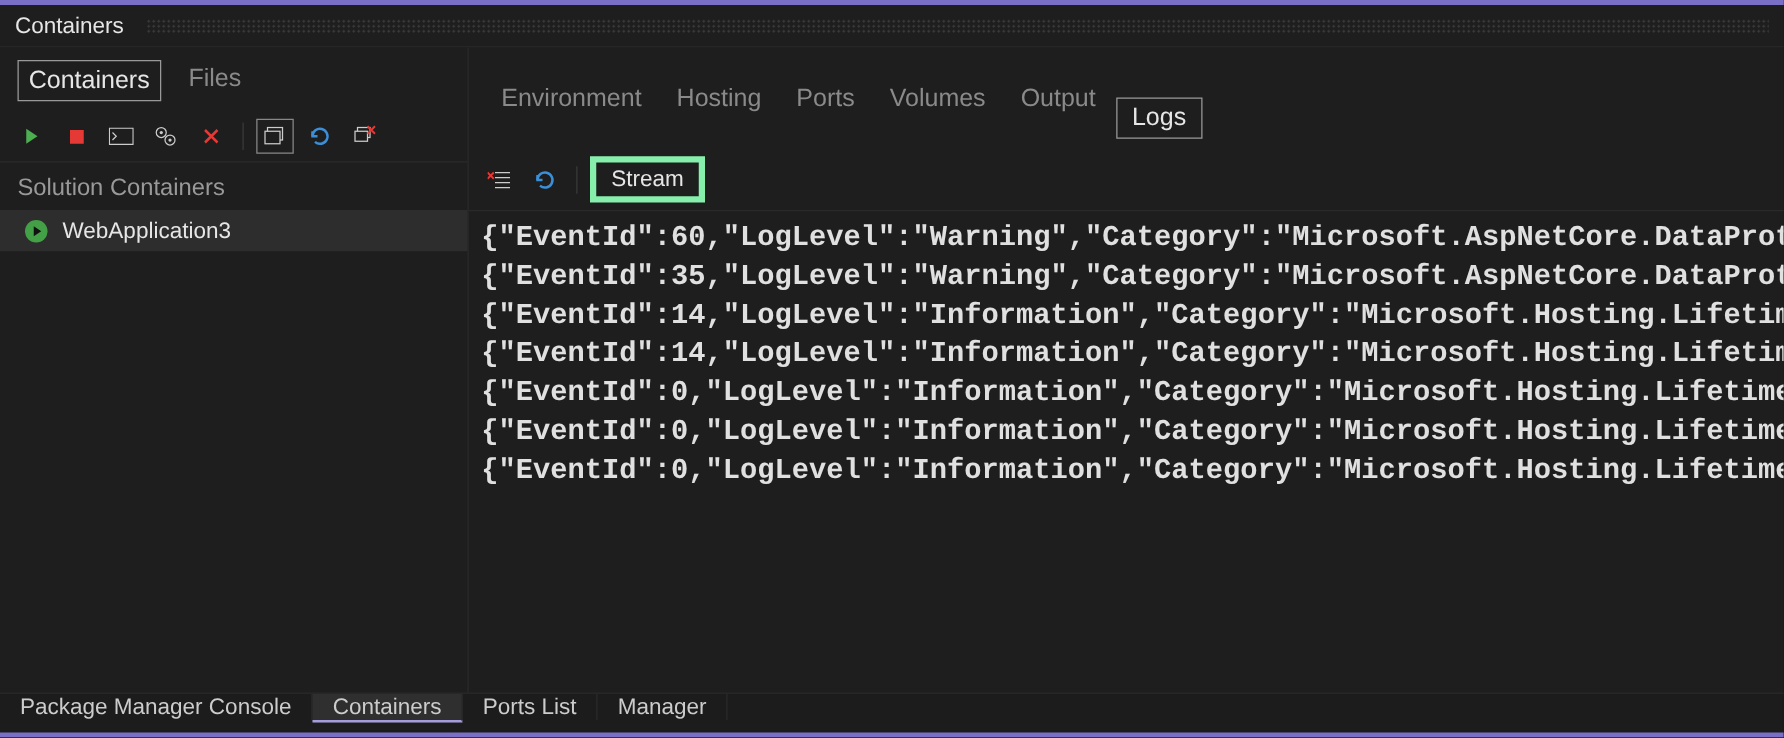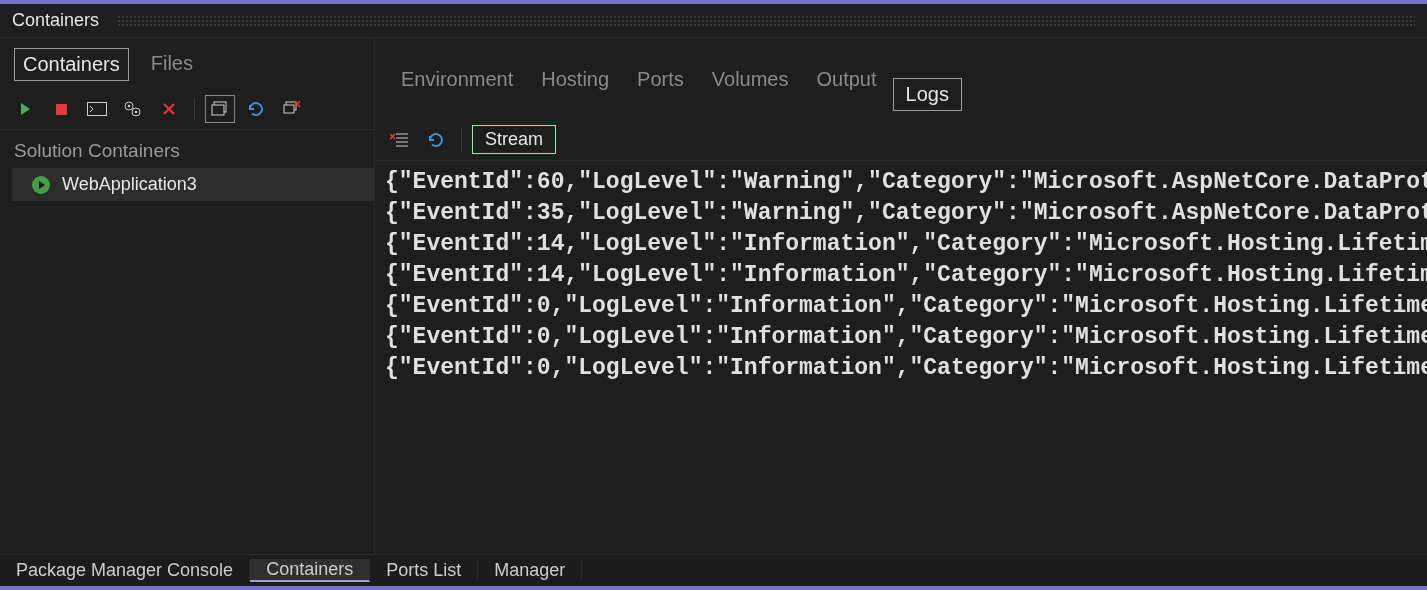--- a/index.html
+++ b/index.html
@@ -82,21 +82,21 @@
     background: #3a3a3a;
     margin: 0 4px;
   }
   .icon-btn.boxed { border: 1px solid #888; }
   .icon-btn svg { display: block; }
   .left-heading {
     font-size: 19px;
     color: #999;
     padding: 10px 14px 6px;
   }
-  .tree { flex:1;padding-left:12px; }
+  .tree { flex:1; }
   .tree-row {
     display: flex; align-items: center; gap: 12px;
     padding: 6px 20px;
     font-size: 18px;
     color: #e6e6e6;
     background: #2d2d2d;
     cursor: pointer;
   }
   .tree-row .dot {
     width: 18px; height: 18px; border-radius: 50%;
@@ -119,21 +119,21 @@
   .rtab.active { color:#e6e6e6; border:1px solid #9a9a9a;margin-top:30px; }
   
   .rtoolbar {
     display:flex; align-items:center; gap:6px;
     padding:6px 10px;
     border-bottom:1px solid #2a2a2a;
   }
   .stream-btn {
     font-size:18px; color:#e6e6e6;
     padding:3px 12px;
-    border:1px solid #86efac;
+    border:5px solid #86efac;
     cursor:pointer;
     background:transparent;
   }
   
   .logpane {
     flex:1;
     overflow:hidden;
     padding:6px 0 0 10px;
     font-family: Consolas, "Courier New", monospace;
     font-size:23px;
@@ -169,21 +169,21 @@
   }
   .hthumb {
     position:absolute; left:14px; top:0;
     height:14px; width:48%;
     background:#4a4a4a;
   }
   .harrow { width:14px; height:14px; display:flex; align-items:center; justify-content:center; color:#bbb; font-size:10px;}
   
   .bottombar {
     height:36px;
-    display:flex; align-items:center;
+    display:flex; align-items:flex-start;
     border-top:1px solid #2a2a2a;
     border-bottom:4px solid #7a6fc7;
     background:#1c1c1c;
   }
   .btab {
     display:flex; align-items:center;
     padding:0 16px;
     font-size:18px; color:#ccc;
     cursor:pointer;
     border-right:1px solid #2a2a2a;

